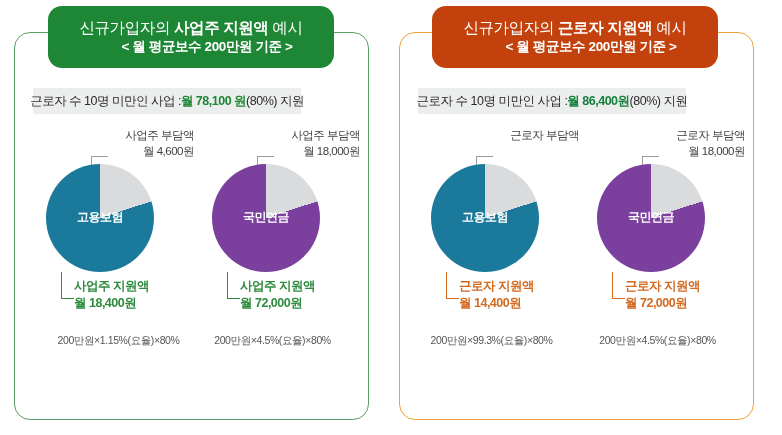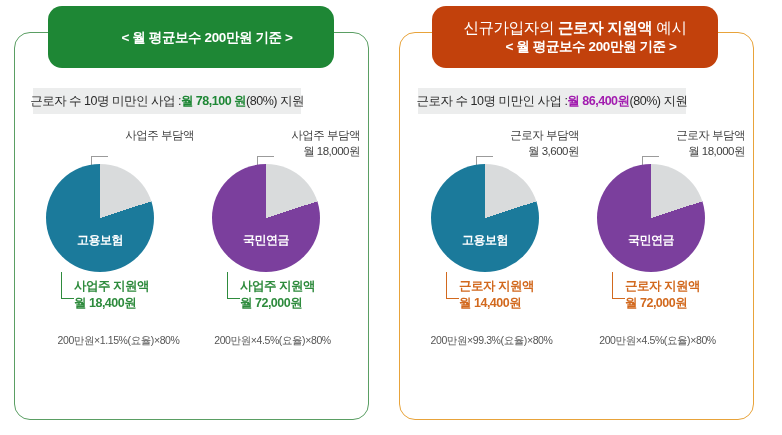--- a/index.html
+++ b/index.html
@@ -57,30 +57,30 @@
     align-items:center;
     justify-content:center;
     font-size:12.5px;
     color:#2a2a2a;
     letter-spacing:-.5px;
     white-space:nowrap;
   }
   .infobar.left{left:33px;}
   .infobar.right{left:418px;}
   .infobar .hl-green{color:#1e8735;font-weight:700;}
-  .infobar .hl-orange{color:#a21caf;font-weight:700;}
+  .infobar .hl-orange{color:#15803d;font-weight:700;}
 
   
   .charts{position:absolute;top:128px;height:190px;width:100%;}
   .chartcell{position:absolute;top:0;width:165px;height:190px;}
 
   .pie-wrap{position:absolute;left:22px;top:36px;width:108px;height:108px;}
   .pie{width:108px;height:108px;border-radius:50%;display:block;}
   .pie-label{
-    position:absolute;left:0;top:68px;width:108px;
+    position:absolute;left:0;top:45px;width:108px;
     text-align:center;
     color:#ffffff;font-size:12px;font-weight:700;letter-spacing:-.5px;
     pointer-events:none;
   }
 
   
   .callout-top{
     position:absolute;left:74px;top:0px;width:96px;
     text-align:right;font-size:11.5px;color:#3f3f3f;
     line-height:1.35;letter-spacing:-.5px;white-space:nowrap;
@@ -115,34 +115,36 @@
   }
 </style>
 </head>
 <body>
 
 <div class="stage">
 
   <div class="panel left"></div>
 
   <div class="pill left">
+    <div class="l1"><span class="thin">신규가입자의 </span><span>사업주 지원액</span><span class="thin"> 예시</span></div>
     <div class="l2">&lt; 월 평균보수 200만원 기준 &gt;</div>
   </div>
 
   <div class="infobar left">
       <span>근로자 수 10명 미만인 사업 : </span>
       <span class="hl-green">월 78,100 원</span>
       <span>(80%) 지원</span>
     </div>
 
   <div class="charts">
 
     <div class="chartcell" style="left:24px;">
       <div class="callout-top">
         <div>사업주 부담액</div>
+        <div>월 4,600원</div>
       </div>
       <div class="lead-top"></div>
       <div class="pie-wrap">
         <div class="pie" style="background:conic-gradient(#d9dbdc 0deg 72deg,#1b7a9b 72deg 360deg);"></div>
         <div class="pie-label">고용보험</div>
       </div>
       <div class="lead-bot"></div>
       <div class="callout-bot green">
         <div>사업주 지원액</div>
         <div>월 18,400원</div>
@@ -183,21 +185,20 @@
       <span>근로자 수 10명 미만인 사업 : </span>
       <span class="hl-orange">월 86,400원</span>
       <span>(80%) 지원</span>
     </div>
 
   <div class="charts">
 
     <div class="chartcell" style="left:409px;">
       <div class="callout-top">
         <div>근로자 부담액</div>
-        <div>월 3,600원</div>
       </div>
       <div class="lead-top"></div>
       <div class="pie-wrap">
         <div class="pie" style="background:conic-gradient(#d9dbdc 0deg 72deg,#1b7a9b 72deg 360deg);"></div>
         <div class="pie-label">고용보험</div>
       </div>
       <div class="lead-bot orange"></div>
       <div class="callout-bot orange">
         <div>근로자 지원액</div>
         <div>월 14,400원</div>

